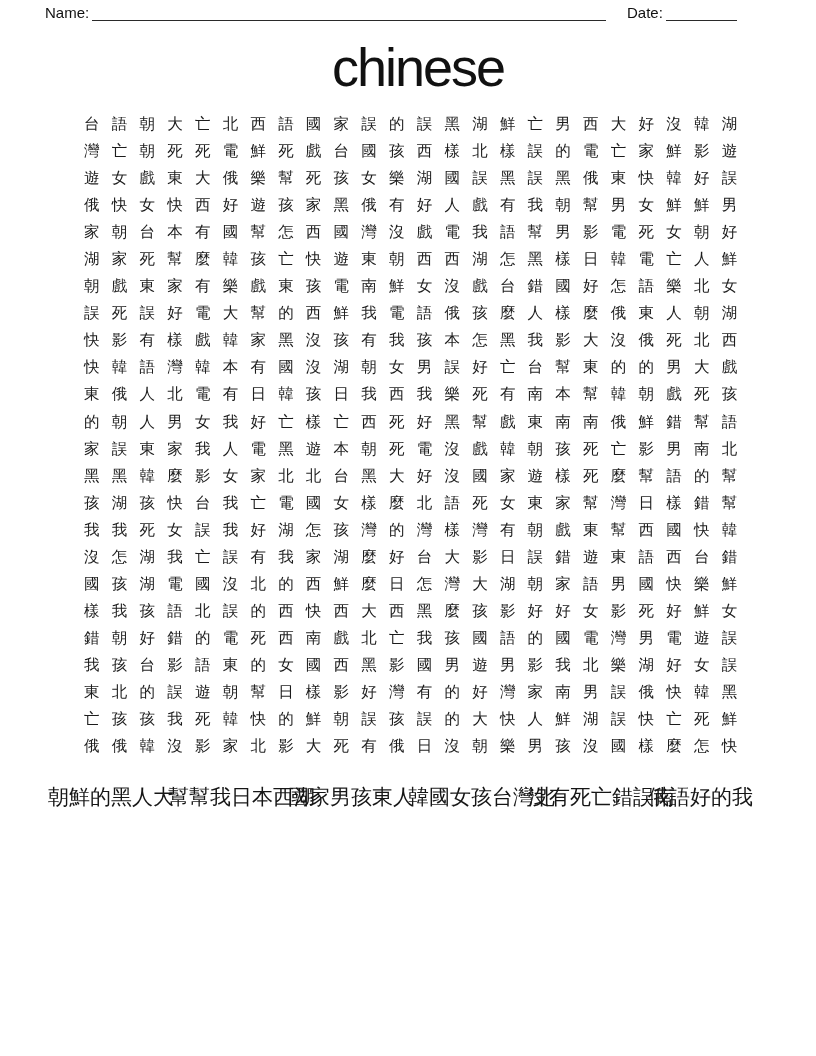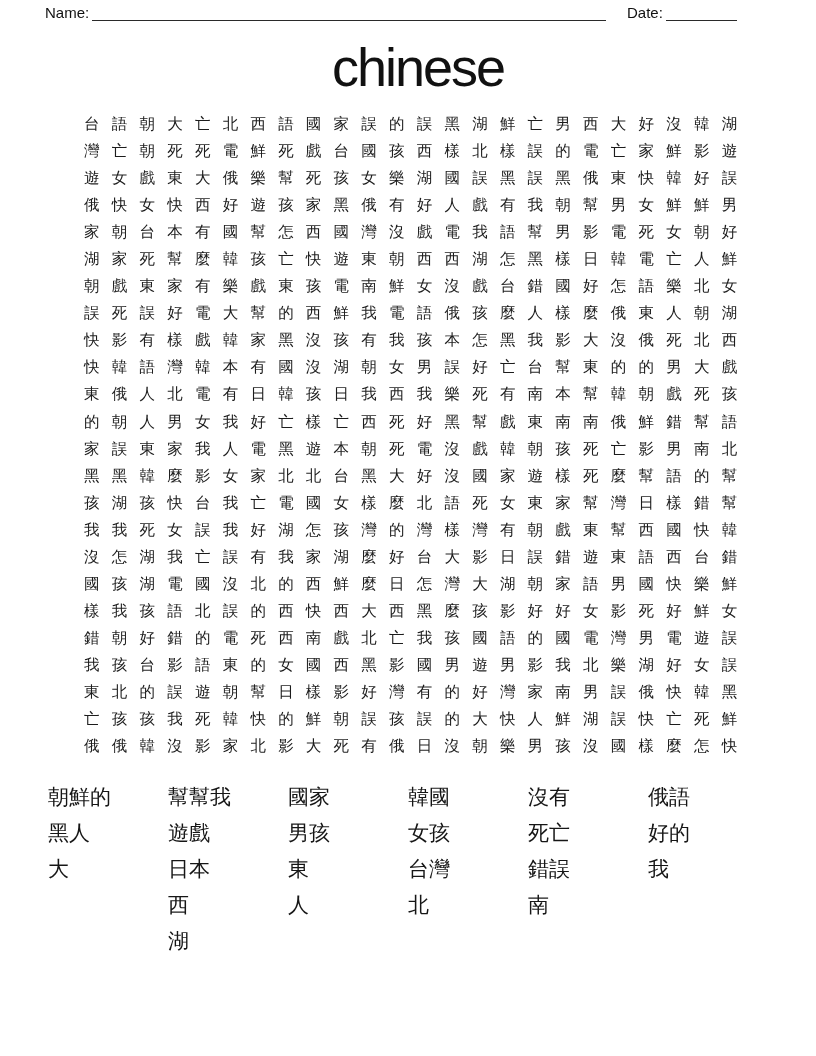--- a/index.html
+++ b/index.html
@@ -65,21 +65,21 @@
 
   .words {
     position: absolute;
     left: 48px;
     top: 779px;
     display: flex;
   }
   .wcol {
     width: 120px;
     display: flex;
-    flex-direction: column;
+    flex-direction: row;
   }
   .witem {
     font-size: 21px;
     line-height: 36px;
     height: 36px;
     color: #161616;
     white-space: nowrap;
   }
 </style>
 </head>
@@ -675,21 +675,20 @@
     </div>
 
   <div class="words" id="words">
       <div class="wcol">
         <div class="witem">朝鮮的</div>
         <div class="witem">黑人</div>
         <div class="witem">大</div>
       </div>
       <div class="wcol">
         <div class="witem">幫幫我</div>
-        <div class="witem">遊戲</div>
         <div class="witem">日本</div>
         <div class="witem">西</div>
         <div class="witem">湖</div>
       </div>
       <div class="wcol">
         <div class="witem">國家</div>
         <div class="witem">男孩</div>
         <div class="witem">東</div>
         <div class="witem">人</div>
       </div>

